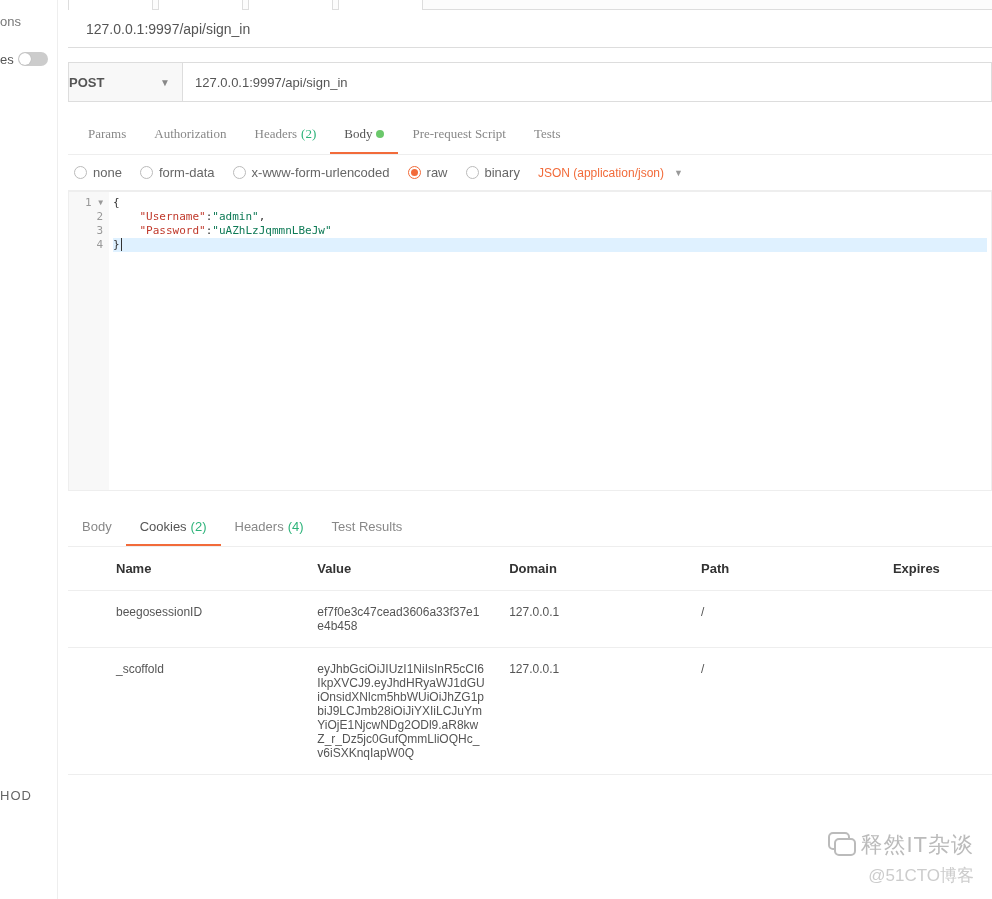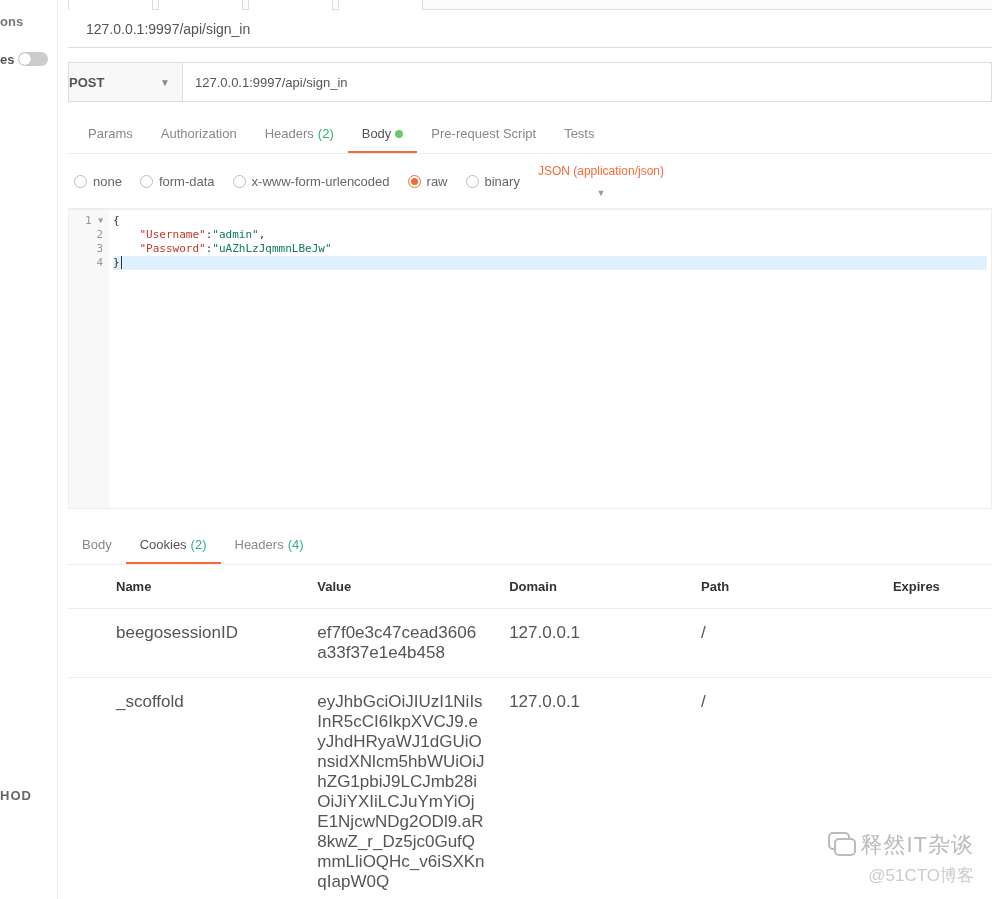--- a/index.html
+++ b/index.html
@@ -1,65 +1,65 @@
 <!DOCTYPE html>
 <html><head>
   <meta charset="utf-8">
   <style>
     * { box-sizing: border-box; margin: 0; padding: 0; }
     body { font-family: -apple-system, BlinkMacSystemFont, "Segoe UI", sans-serif; font-size: 13px; color: #555; background: #fff; width: 992px; height: 899px; overflow: hidden; position: relative; }
     
-    .left-rail { position: absolute; top: 0; left: 0; width: 58px; height: 100%; background: #fff; border-right: 1px solid #eee; font-weight: bold; }
+    .left-rail { position: absolute; top: 0; left: 0; width: 58px; height: 100%; background: #fff; border-right: 1px solid #eee; }
     .left-rail .lbl-ons { position: absolute; top: 14px; left: 0; color: #777; font-size: 13px; }
     .toggle { display: inline-block; width: 30px; height: 14px; border-radius: 8px; background: #ccc; position: relative; vertical-align: middle; }
     .toggle .knob { width: 12px; height: 12px; border-radius: 50%; background: #fff; position: absolute; top: 1px; left: 1px; box-shadow: 0 0 1px rgba(0,0,0,.3); }
     .left-rail .hod { position: absolute; top: 788px; left: 0; color: #666; letter-spacing: 1px; font-size: 13px; }
     
     .main { position: absolute; left: 68px; top: 0; right: 0; height: 100%; }
     
     .top-tabs-bar { height: 10px; border-bottom: 1px solid #ddd; position: relative; background: #fcfcfc; }
     .top-tabs-bar .seg { position: absolute; top: 0; height: 10px; width: 85px; border-left: 1px solid #ddd; border-right: 1px solid #ddd; background: #fff; }
     
     .breadcrumb { height: 38px; display: flex; align-items: center; padding-left: 18px; border-bottom: 1px solid #ddd; color: #555; font-size: 14px; }
     
     .req-row { display: flex; padding: 14px 0 14px 0; gap: 0; }
     .method-dd { display: flex; align-items: center; padding: 0 0; width: 115px; height: 40px; border: 1px solid #ddd; background: #f8f8f8; font-weight: 600; position: relative; }
     .method-dd .caret { position: absolute; right: 12px; font-size: 10px; color: #888; }
     .url-input { flex: 1; height: 40px; border: 1px solid #ddd; border-left: none; background: #fff; padding: 0 12px; font-size: 13px; color: #555; }
     
     .tabs-row { display: flex; align-items: center; border-bottom: 1px solid #eee; padding-left: 6px; }
-    .tab { padding: 10px 14px; color: #888; cursor: pointer; border-bottom: 2px solid transparent; display: flex; align-items: center; gap: 4px; }
+    .tab { padding: 10px 14px; color: #888; cursor: pointer; border-bottom: 2px solid transparent; display: flex; align-items: center; gap: 4px; font-family: Liberation Serif, serif; }
     .tab.active { color: #555; border-bottom-color: #f26b3a; }
     .count { color: #2db37a; }
     .dot-green { width: 8px; height: 8px; border-radius: 50%; background: #6bc86b; display: inline-block; }
     
     .body-type-row { display: flex; align-items: center; padding: 10px 6px; gap: 18px; border-bottom: 1px solid #eee; }
     .radio-opt { display: flex; align-items: center; gap: 6px; color: #666; }
     .radio { width: 13px; height: 13px; border-radius: 50%; border: 1px solid #bbb; display: inline-block; background: #fff; position: relative; }
     .radio.checked { border-color: #f26b3a; }
     .radio.checked::after { content: ""; width: 7px; height: 7px; background: #f26b3a; border-radius: 50%; position: absolute; top: 2px; left: 2px; }
-    .json-dd { color: #f26b3a; font-size: 12px; display: flex; align-items: center; gap: 10px; flex-direction: column; }
+    .json-dd { color: #f26b3a; font-size: 12px; display: flex; align-items: center; gap: 10px; }
     .json-dd .caret { font-size: 9px; color: #999; }
     
     .editor { height: 300px; border: 1px solid #eee; display: flex; background: #fff; }
     .gutter { width: 40px; background: #f8f8f8; text-align: right; padding: 4px 6px; font-family: monospace; font-size: 11px; color: #999; line-height: 14px; }
     .gutter .ln { display: block; }
     .gutter .fold { font-size: 8px; display: inline-block; vertical-align: top; }
     .code { flex: 1; padding: 4px 4px; font-family: monospace; font-size: 11px; line-height: 14px; color: #333; white-space: pre; }
     .code .key { color: #c0392b; }
     .code .val { color: #0e7a56; }
     .code .sel-row { background: #dff1ff; display: block; width: 100%; }
     
     .resp-tabs { display: flex; align-items: center; border-bottom: 1px solid #eee; padding-top: 18px; }
     .resp-tab { padding: 10px 14px; color: #888; cursor: pointer; border-bottom: 2px solid transparent; display: flex; align-items: center; gap: 4px; }
     .resp-tab.active { color: #555; border-bottom-color: #f26b3a; }
     
     .cookies-table { width: 100%; border-collapse: collapse; }
     .cookies-table th { text-align: left; padding: 14px 12px; font-weight: 600; color: #333; border-bottom: 1px solid #eee; font-size: 13px; }
-    .cookies-table td { padding: 14px 12px; vertical-align: top; color: #555; font-size: 17px; border-bottom: 1px solid #eee; word-break: break-all; }
+    .cookies-table td { padding: 14px 12px; vertical-align: top; color: #555; font-size: 12px; border-bottom: 1px solid #eee; word-break: break-all; }
     .cookies-table th:nth-child(1), .cookies-table td:nth-child(1) { padding-left: 48px; width: 235px; }
     .cookies-table th:nth-child(2), .cookies-table td:nth-child(2) { width: 190px; }
     .cookies-table th:nth-child(3), .cookies-table td:nth-child(3) { width: 190px; }
     .cookies-table th:nth-child(4), .cookies-table td:nth-child(4) { width: 190px; }
     .cookies-table th:nth-child(5), .cookies-table td:nth-child(5) { width: 110px; }
     
     .watermark { position: absolute; bottom: 12px; right: 18px; text-align: right; }
     .watermark .brand { color: #bbb; font-size: 22px; font-weight: 500; letter-spacing: 1px; display: flex; align-items: center; justify-content: space-between; gap: 6px; }
     .watermark .sub { color: #ccc; font-size: 17px; margin-top: 4px; }
     .chat-icon { width: 26px; height: 26px; position: relative; }
@@ -168,20 +168,23 @@
     <div class="resp-tab">
         <span>Body</span>
       </div>
     <div class="resp-tab active">
         <span>Cookies</span>
         <span class="count">(2)</span>
       </div>
     <div class="resp-tab">
         <span>Headers</span>
         <span class="count">(4)</span>
+      </div>
+    <div class="resp-tab">
+        <span>Test Results</span>
       </div>
   </div>
 
   <table class="cookies-table">
     <thead>
       <tr>
         <th>Name</th>
         <th>Value</th>
         <th>Domain</th>
         <th>Path</th>

